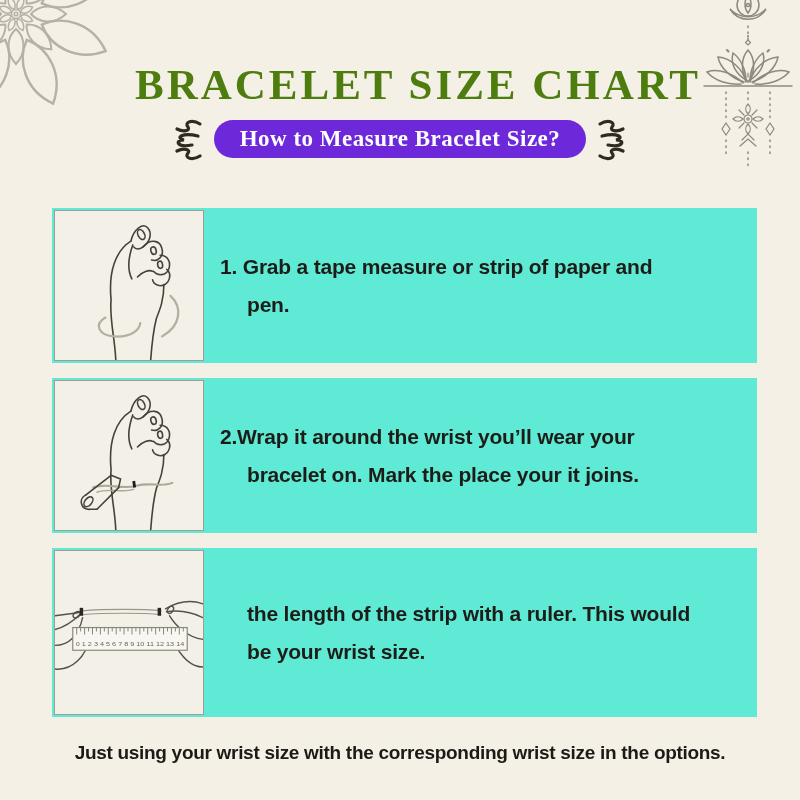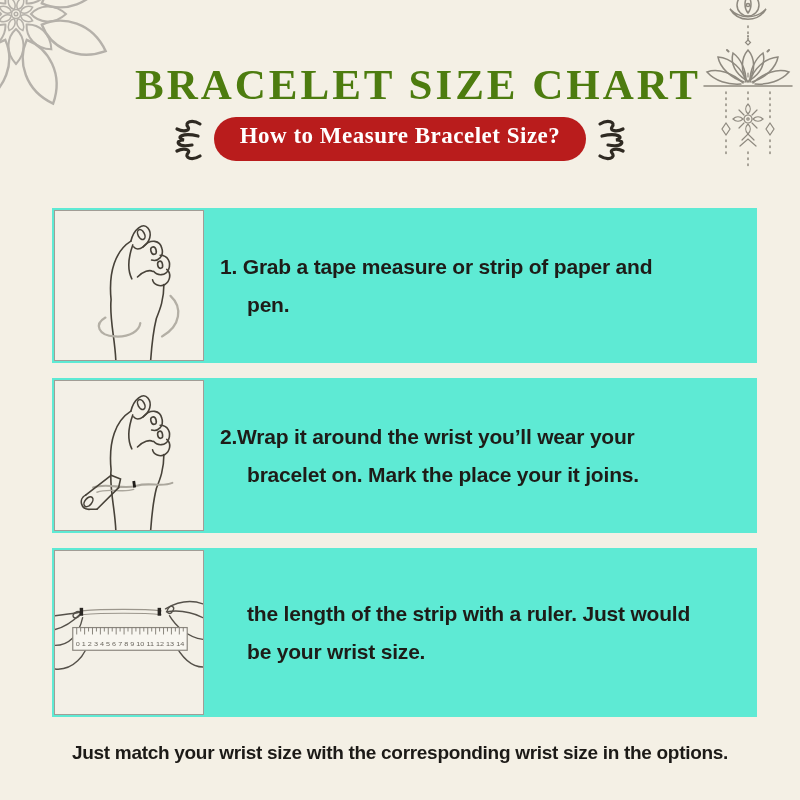--- a/index.html
+++ b/index.html
@@ -20,24 +20,24 @@
     font-weight:700;font-size:43px;letter-spacing:3px;
     color:#4d7c0f;
   }
   .badge-row{
     position:absolute;left:0;top:116px;width:100%;height:46px;
     display:flex;align-items:center;justify-content:center;gap:11px;
   }
   .flourish{width:34px;height:44px;}
   .flourish.flip{transform:scaleX(-1);}
   .badge{
-    background:#b91c1c;color:#ffffff;
+    background:#6d28d9;color:#ffffff;
     font-family:"Liberation Serif", serif;font-weight:700;
     font-size:23px;letter-spacing:0.5px;
-    padding:6px 26px 12px 26px;border-radius:22px;
+    padding:6px 26px 6px 26px;border-radius:22px;
     white-space:nowrap;
   }
   .row{
     position:absolute;left:52px;width:705px;
     background:#5eead4;
   }
   .row1{top:208px;height:155px;}
   .row2{top:378px;height:155px;}
   .row3{top:548px;height:169px;}
   .illo{
@@ -252,20 +252,20 @@
         <rect x="25" y="54" width="3.5" height="8" fill="#2a2723"></rect>
         <rect x="104" y="54" width="3.5" height="8" fill="#2a2723"></rect>
         <g>
           <rect x="18" y="74" width="116" height="23" fill="#f8f6f0" stroke="#8a867e" stroke-width="1.2"></rect>
           <path d="M22,74v7 M26,74v4 M30,74v7 M34,74v4 M38,74v7 M42,74v4 M46,74v7 M50,74v4 M54,74v7 M58,74v4 M62,74v7 M66,74v4 M70,74v7 M74,74v4 M78,74v7 M82,74v4 M86,74v7 M90,74v4 M94,74v7 M98,74v4 M102,74v7 M106,74v4 M110,74v7 M114,74v4 M118,74v7 M122,74v4 M126,74v7 M130,74v4" stroke="#7c786f" stroke-width="0.9" fill="none"></path>
           <text x="21" y="92.5" font-size="5.2" fill="#6b675f" textLength="110" lengthAdjust="spacingAndGlyphs">0 1 2 3 4 5 6 7 8 9 10 11 12 13 14</text>
         </g>
       </svg>
     </div>
     <div class="step-text">
-      <div class="line cont">the length of the strip with a ruler. Just would</div>
+      <div class="line cont">the length of the strip with a ruler. This would</div>
       <div class="line cont">be your wrist size.</div>
     </div>
   </section>
 
-  <p class="footer">Just match your wrist size with the corresponding wrist size in the options.</p>
+  <p class="footer">Just using your wrist size with the corresponding wrist size in the options.</p>
 
 </div>
 
 </body></html>

